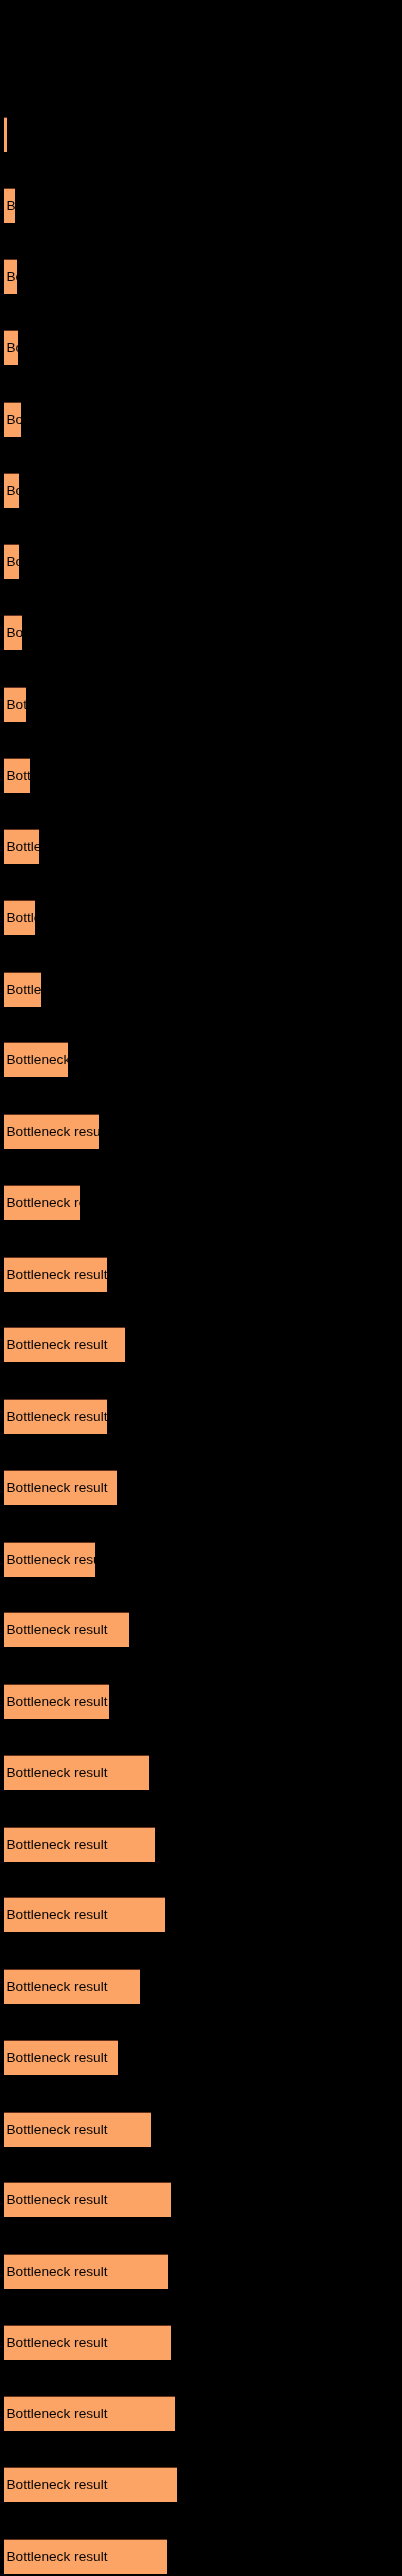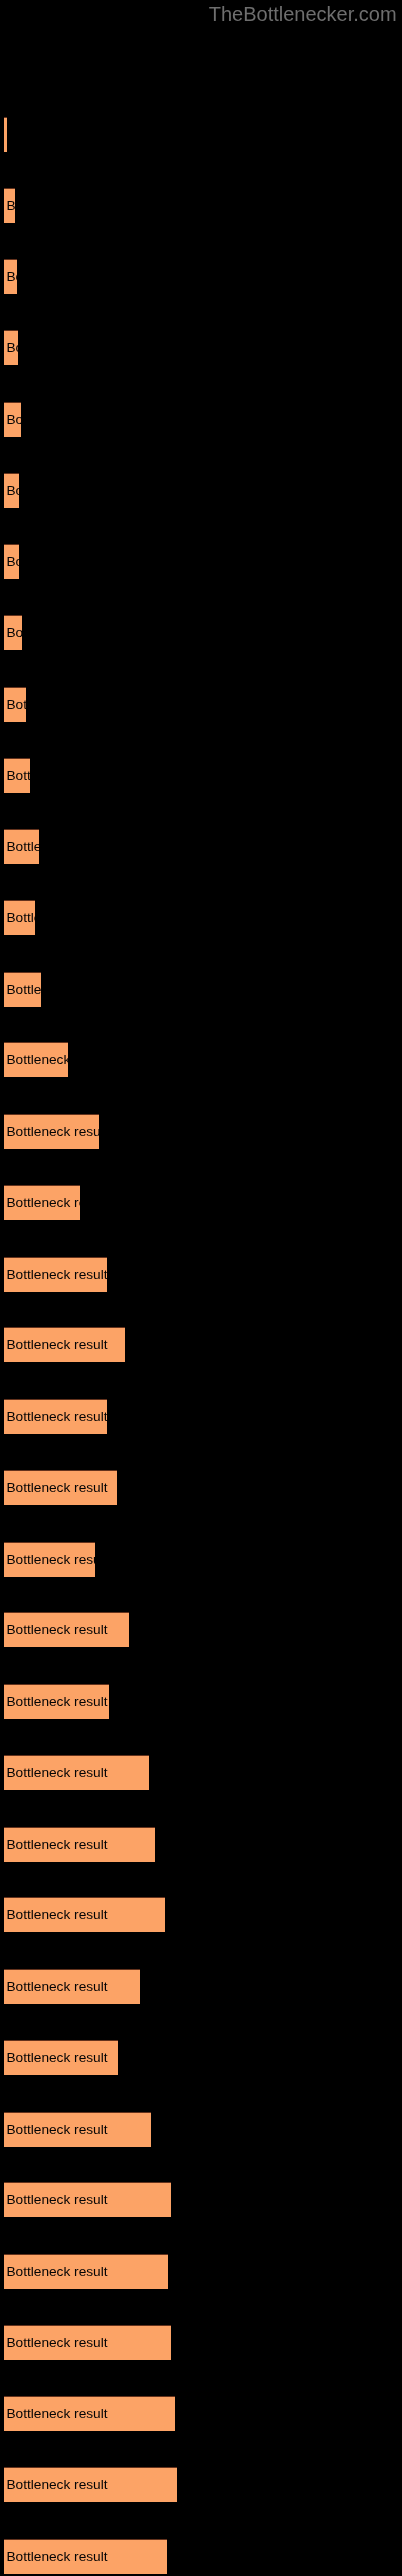--- a/index.html
+++ b/index.html
@@ -55,21 +55,20 @@
     color:#050505;
     white-space:nowrap;
     font-family:"Liberation Sans", sans-serif;
   }
 </style>
 </head>
 <body>
 
 <div id="page">
 
-  <div id="watermark">TheBottlenecker.com</div>
 
   <div id="plot">
       <div class="bar-row" style="top: 117px;">
         <div class="bar" title="Bottleneck result" style="width: 3.2px; background: rgb(252, 163, 102); border-top-color: rgb(99, 50, 28);">
           <span class="bar-label" style="color: rgb(5, 5, 5);">Bottleneck result</span>
         </div>
       </div>
       <div class="bar-row" style="top: 188px;">
         <div class="bar" title="Bottleneck result" style="width: 10.5px; background: rgb(252, 163, 102); border-top-color: rgb(99, 50, 28);">
           <span class="bar-label" style="color: rgb(5, 5, 5);">Bottleneck result</span>

